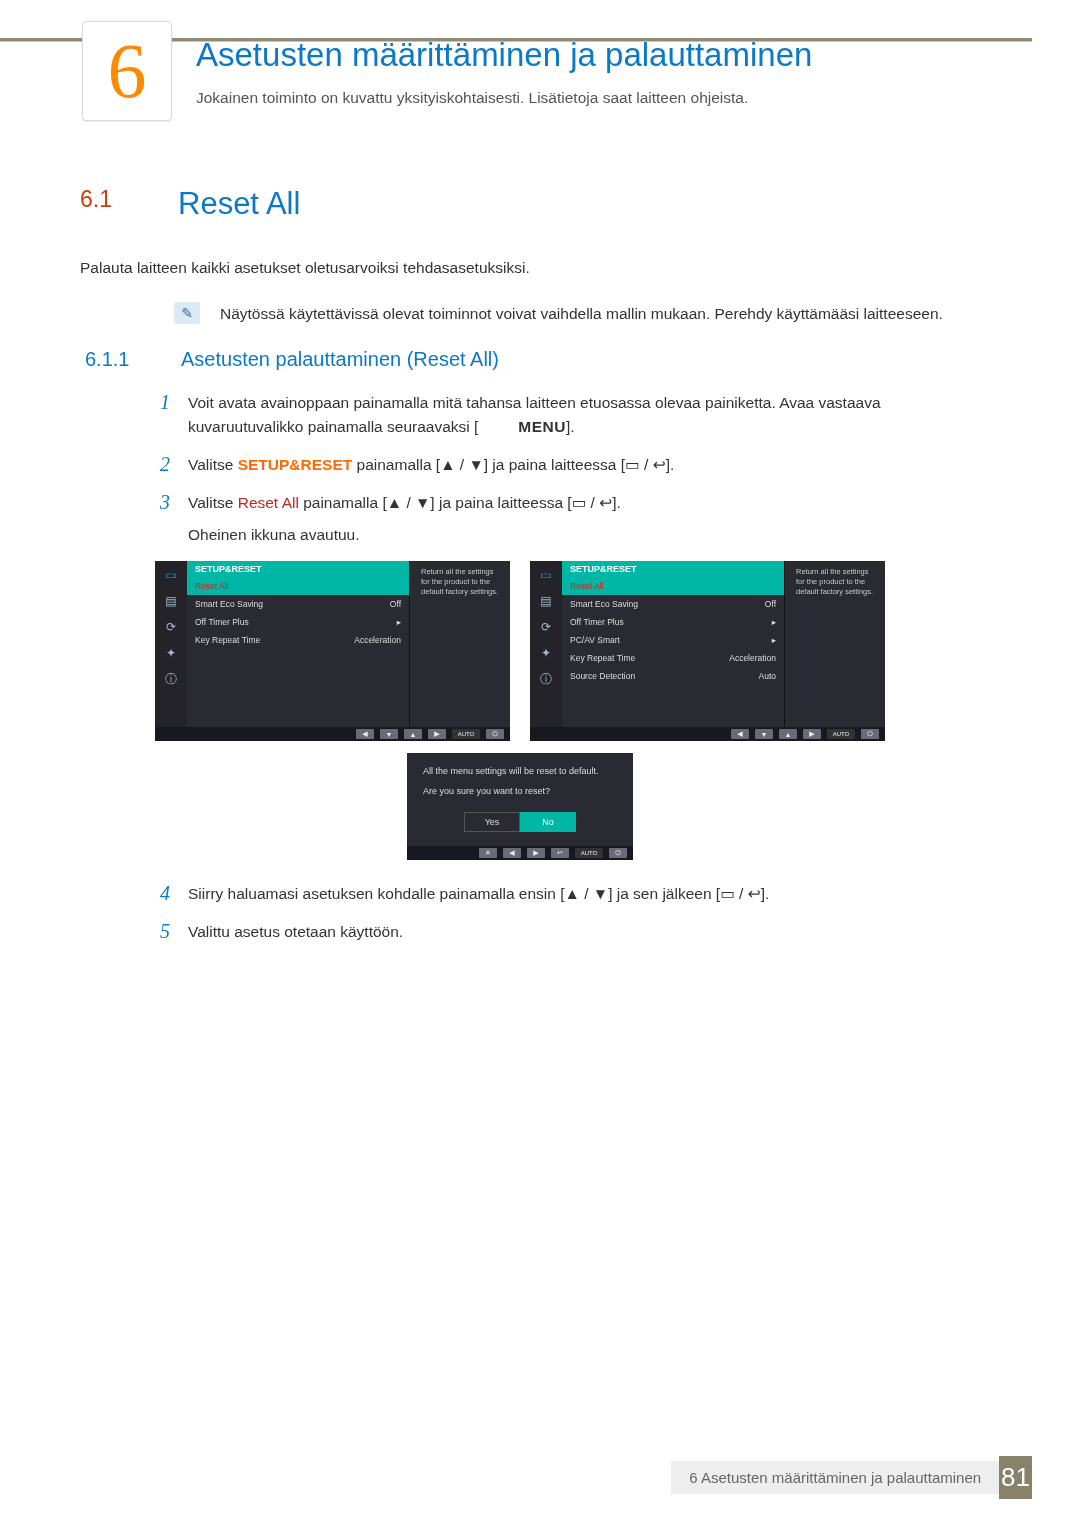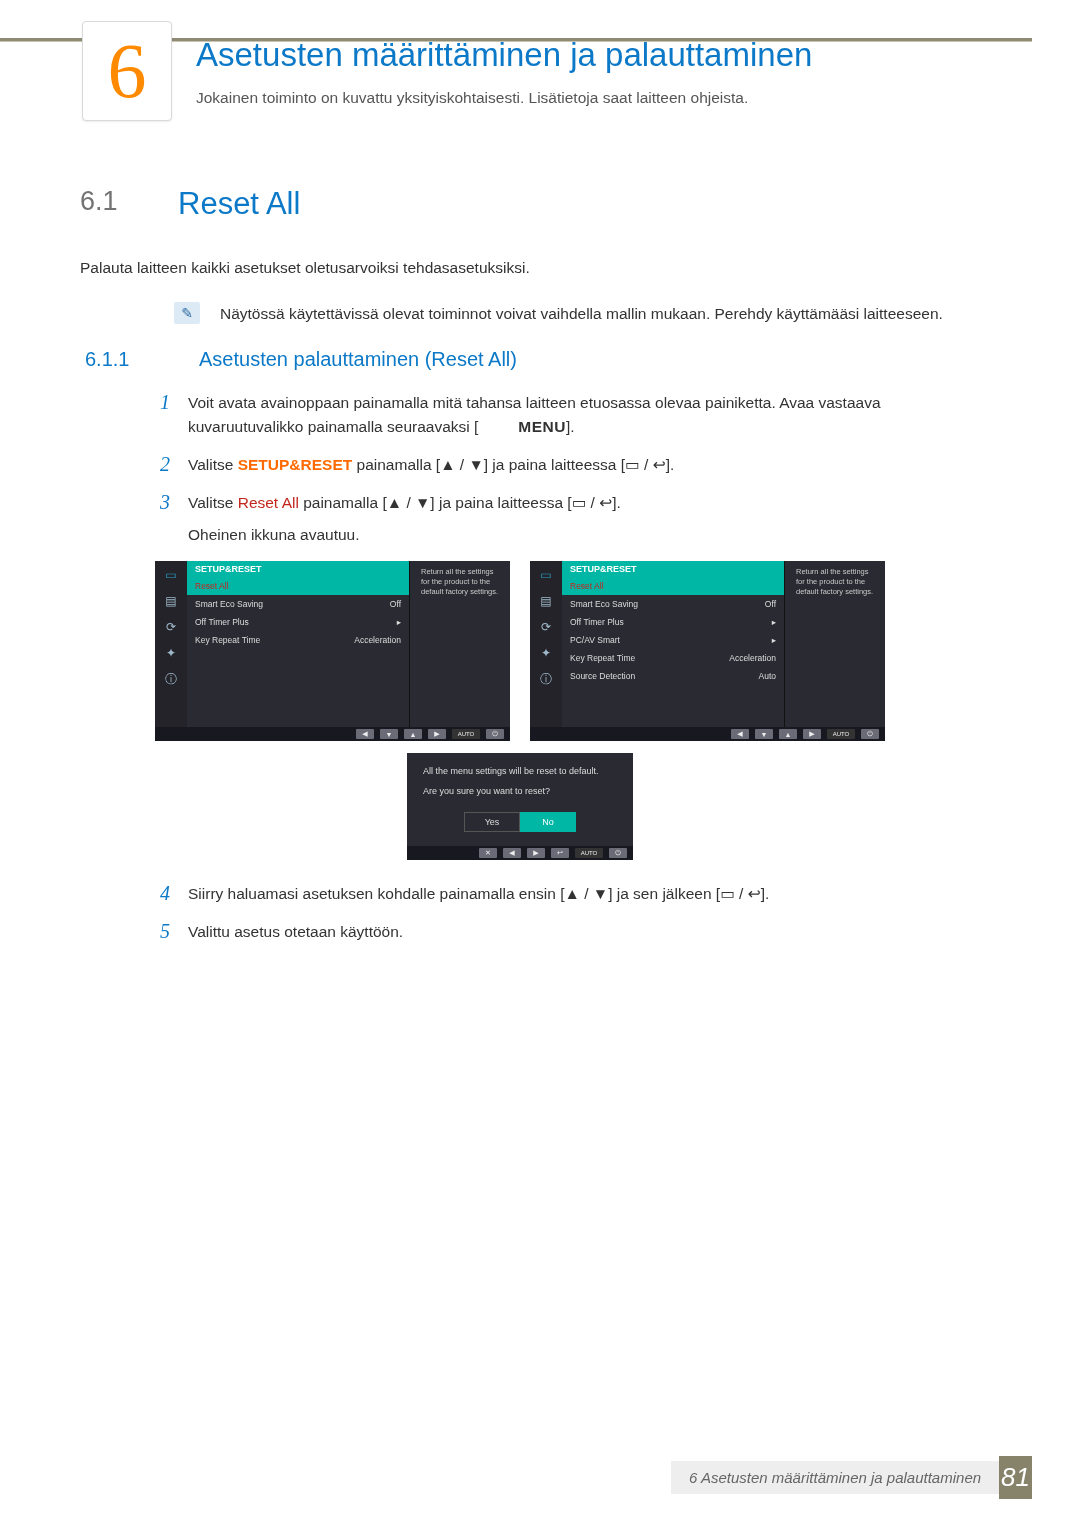--- a/index.html
+++ b/index.html
@@ -48,33 +48,33 @@
     position: absolute;
     top: 89px; left: 196px;
     font-size: 15.5px;
     color: #555;
   }
   .content {
     position: absolute;
     top: 186px; left: 80px; width: 880px;
   }
   .sec-row { display: flex; gap: 28px; margin-bottom: 34px; }
-  .sec-num { font-size: 27px; color: #737373; font-weight: 400; min-width: 70px; }
+  .sec-num { font-size: 23px; color: #c2410c; font-weight: 400; min-width: 70px; }
   .sec-title { font-size: 31px; color: #0b79c8; font-weight: 400; }
   .body-text { font-size: 15.5px; color: #333; line-height: 1.55; margin-bottom: 22px; }
   .note-row { display: flex; gap: 20px; margin-left: 94px; margin-bottom: 22px; align-items: flex-start; }
   .note-icon {
     width: 26px; height: 22px; background: #dceaf6; border-radius:2px;
     display:flex; align-items:center; justify-content:center;
     font-size:14px; color:#2a6aa0;
   }
   .note-text { font-size: 15.5px; color: #333; line-height: 1.55; flex: 1; }
-  .subsec-row { display:flex; gap:40px; margin-left:5px; margin-bottom:20px; margin-top:18px; }
+  .subsec-row { display:flex; gap:30px; margin-left:5px; margin-bottom:20px; margin-top:18px; }
   .subsec-num { font-size: 20px; color:#0b79c8; min-width:66px; }
-  .subsec-title { font-size:20px; color:#0b79c8;margin-left:8px; }
+  .subsec-title { font-size:20px; color:#0b79c8; }
   .step { display:flex; gap:18px; margin-left:72px; margin-bottom:14px; align-items:flex-start; }
   .step-num { font-size:20px; color:#0b79c8; font-style:italic; font-family:Georgia,serif; width:18px; text-align:right; }
   .step-text { font-size:15.5px; color:#333; line-height:1.55; flex:1; }
   .word-menu { font-weight:bold; font-family:Arial; letter-spacing:.5px;padding-left:40px; }
   .kw-setup { color:#ff6a00; font-weight:bold; }
   .kw-reset { color:#c4261d; font-weight:normal; }
   .osd-zone {
     display:flex; gap:20px; justify-content:center; margin: 14px 0 12px 0;
   }
   .osd-panel {
@@ -112,21 +112,21 @@
   .reset-dialog {
     width:226px; background:#2a2a33; color:#ddd;
   }
   .reset-body { padding:12px 16px 6px 16px; font-size:9px; line-height:1.5; }
   .reset-buttons { display:flex; justify-content:center; gap:0; padding:8px 0 14px 0; }
   .reset-btn { width:56px; height:20px; display:flex; align-items:center; justify-content:center; font-size:9px; }
   .reset-btn.no { background:#00b7a6; color:#fff; }
   .reset-btn.yes { color:#ddd; border:1px solid #555; }
   .arrow-sym { font-family: Arial; }
   .footer {
-    position:absolute; bottom:28px; right:48px; display:flex; align-items:center; gap:0;font-style:italic;
+    position:absolute; bottom:28px; right:48px; display:flex; align-items:center; gap:0;
   }
   .footer-text {
     background:#eee; color:#666; font-size:15px; padding:8px 18px;
   }
   .footer-page {
     background:#87826a; color:#fff; font-size:26px; padding:6px 2px;
   }
 </style>
 </head>
 <body>

